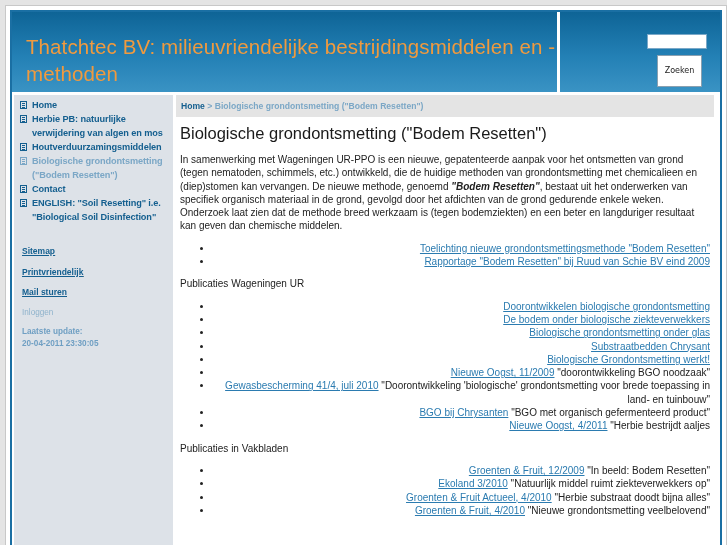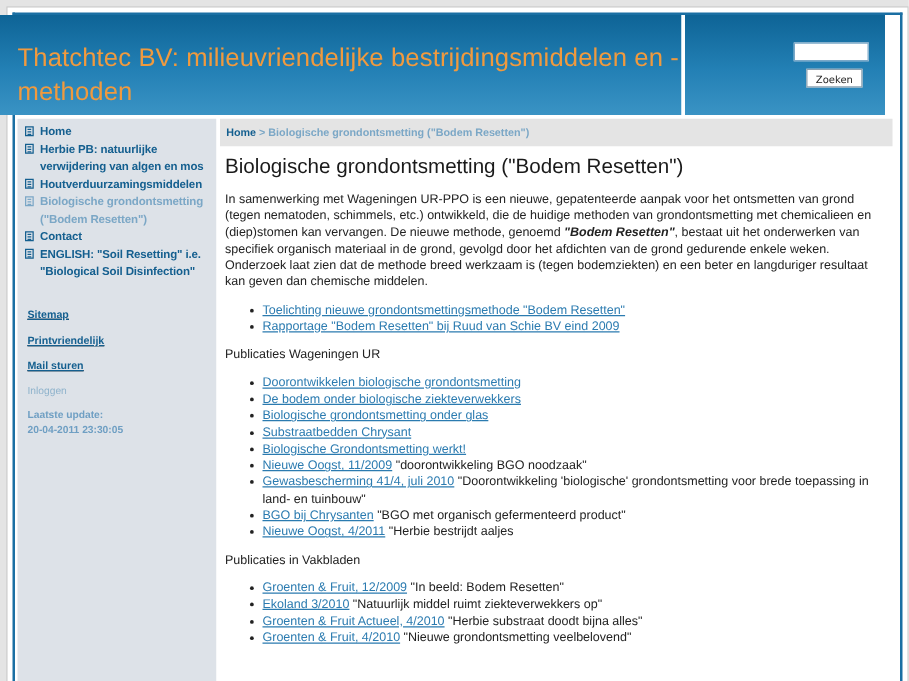--- a/index.html
+++ b/index.html
@@ -10,39 +10,39 @@
     position: absolute; left: 5px; top: 5px; width: 722px; height: 560px;
     background: #ffffff; border: 1px solid #c8c8c8;
   }
   .frame {
     position: absolute; left: 10px; top: 10px; width: 712px; height: 560px;
     border: 2px solid #1a6fa3; border-bottom: none;
   }
 
   
   .header {
-    position: absolute; left: 0; top: 12px; width: 708px; height: 80px;
+    position: absolute; left: 12px; top: 12px; width: 708px; height: 80px;
     background: linear-gradient(to bottom, #0e6496 0%, #2380b5 55%, #3a93c4 100%);
   }
   .header .title-area {
     position: absolute; left: 0; top: 0; width: 548px; height: 80px;
     border-right: 3px solid #ffffff;
   }
   .header .title {
     position: absolute; left: 14px; top: 21px; width: 540px;
     color: #f09a3e; font-size: 20.5px; line-height: 27px; font-weight: normal;
     letter-spacing: 0.1px;
   }
   .search-area { position: absolute; left: 551px; top: 0; width: 157px; height: 80px; }
   .search-input {
     position: absolute; left: 84px; top: 22px; width: 60px; height: 15px;
     border: 1px solid #7aa8c8; background: #fff;
   }
   .search-button {
-    position: absolute; left: 94px; top: 43px; width: 45px; height: 15px;
+    position: absolute; left: 94px; top: 43px; width: 45px; height: 32px;
     background: #ffffff; border: 1px solid #8aa0b0;
     font-size: 8px; color: #222; text-align: center; line-height: 16px;
     font-family: "DejaVu Sans", sans-serif;
   }
 
   
   .sidebar {
     position: absolute; left: 14px; top: 95px; width: 159px; height: 460px;
     background: #dde2e8;
   }
@@ -69,21 +69,21 @@
     position: absolute; left: 0; top: 0; width: 538px; height: 22px;
     background: #e4e4e4; padding: 6px 12px 0 5px; font-size: 8.6px; font-weight: bold; color: #7ba7c6;
   }
   .breadcrumb .bc-home { color: #145f8f; }
   .page-title {
     position: absolute; left: 4px; top: 29px; font-size: 16.5px; font-weight: normal; color: #1a1a1a;
   }
   .content { position: absolute; left: 4px; top: 58px; width: 530px; font-size: 10px; color: #222;
     line-height: 13.3px; }
   .content p { margin-bottom: 9px; }
-  .content ul { list-style: none; padding-left: 23px; margin-bottom: 9px; }
+  .content ul { list-style: none; padding-left: 23px; margin-bottom: 9px; text-align: right; }
   .content ul li { position: relative; padding-left: 7px; line-height: 13.3px; }
   .content ul li::before { content: ""; position: absolute; left: -3px; top: 5px; width: 3px; height: 3px; background: #222; border-radius: 50%; }
   .content a { color: #2b7bb0; text-decoration: underline; }
 </style>
 </head>
 <body>
 
 <div class="page"></div>
 <div class="frame"></div>
 

